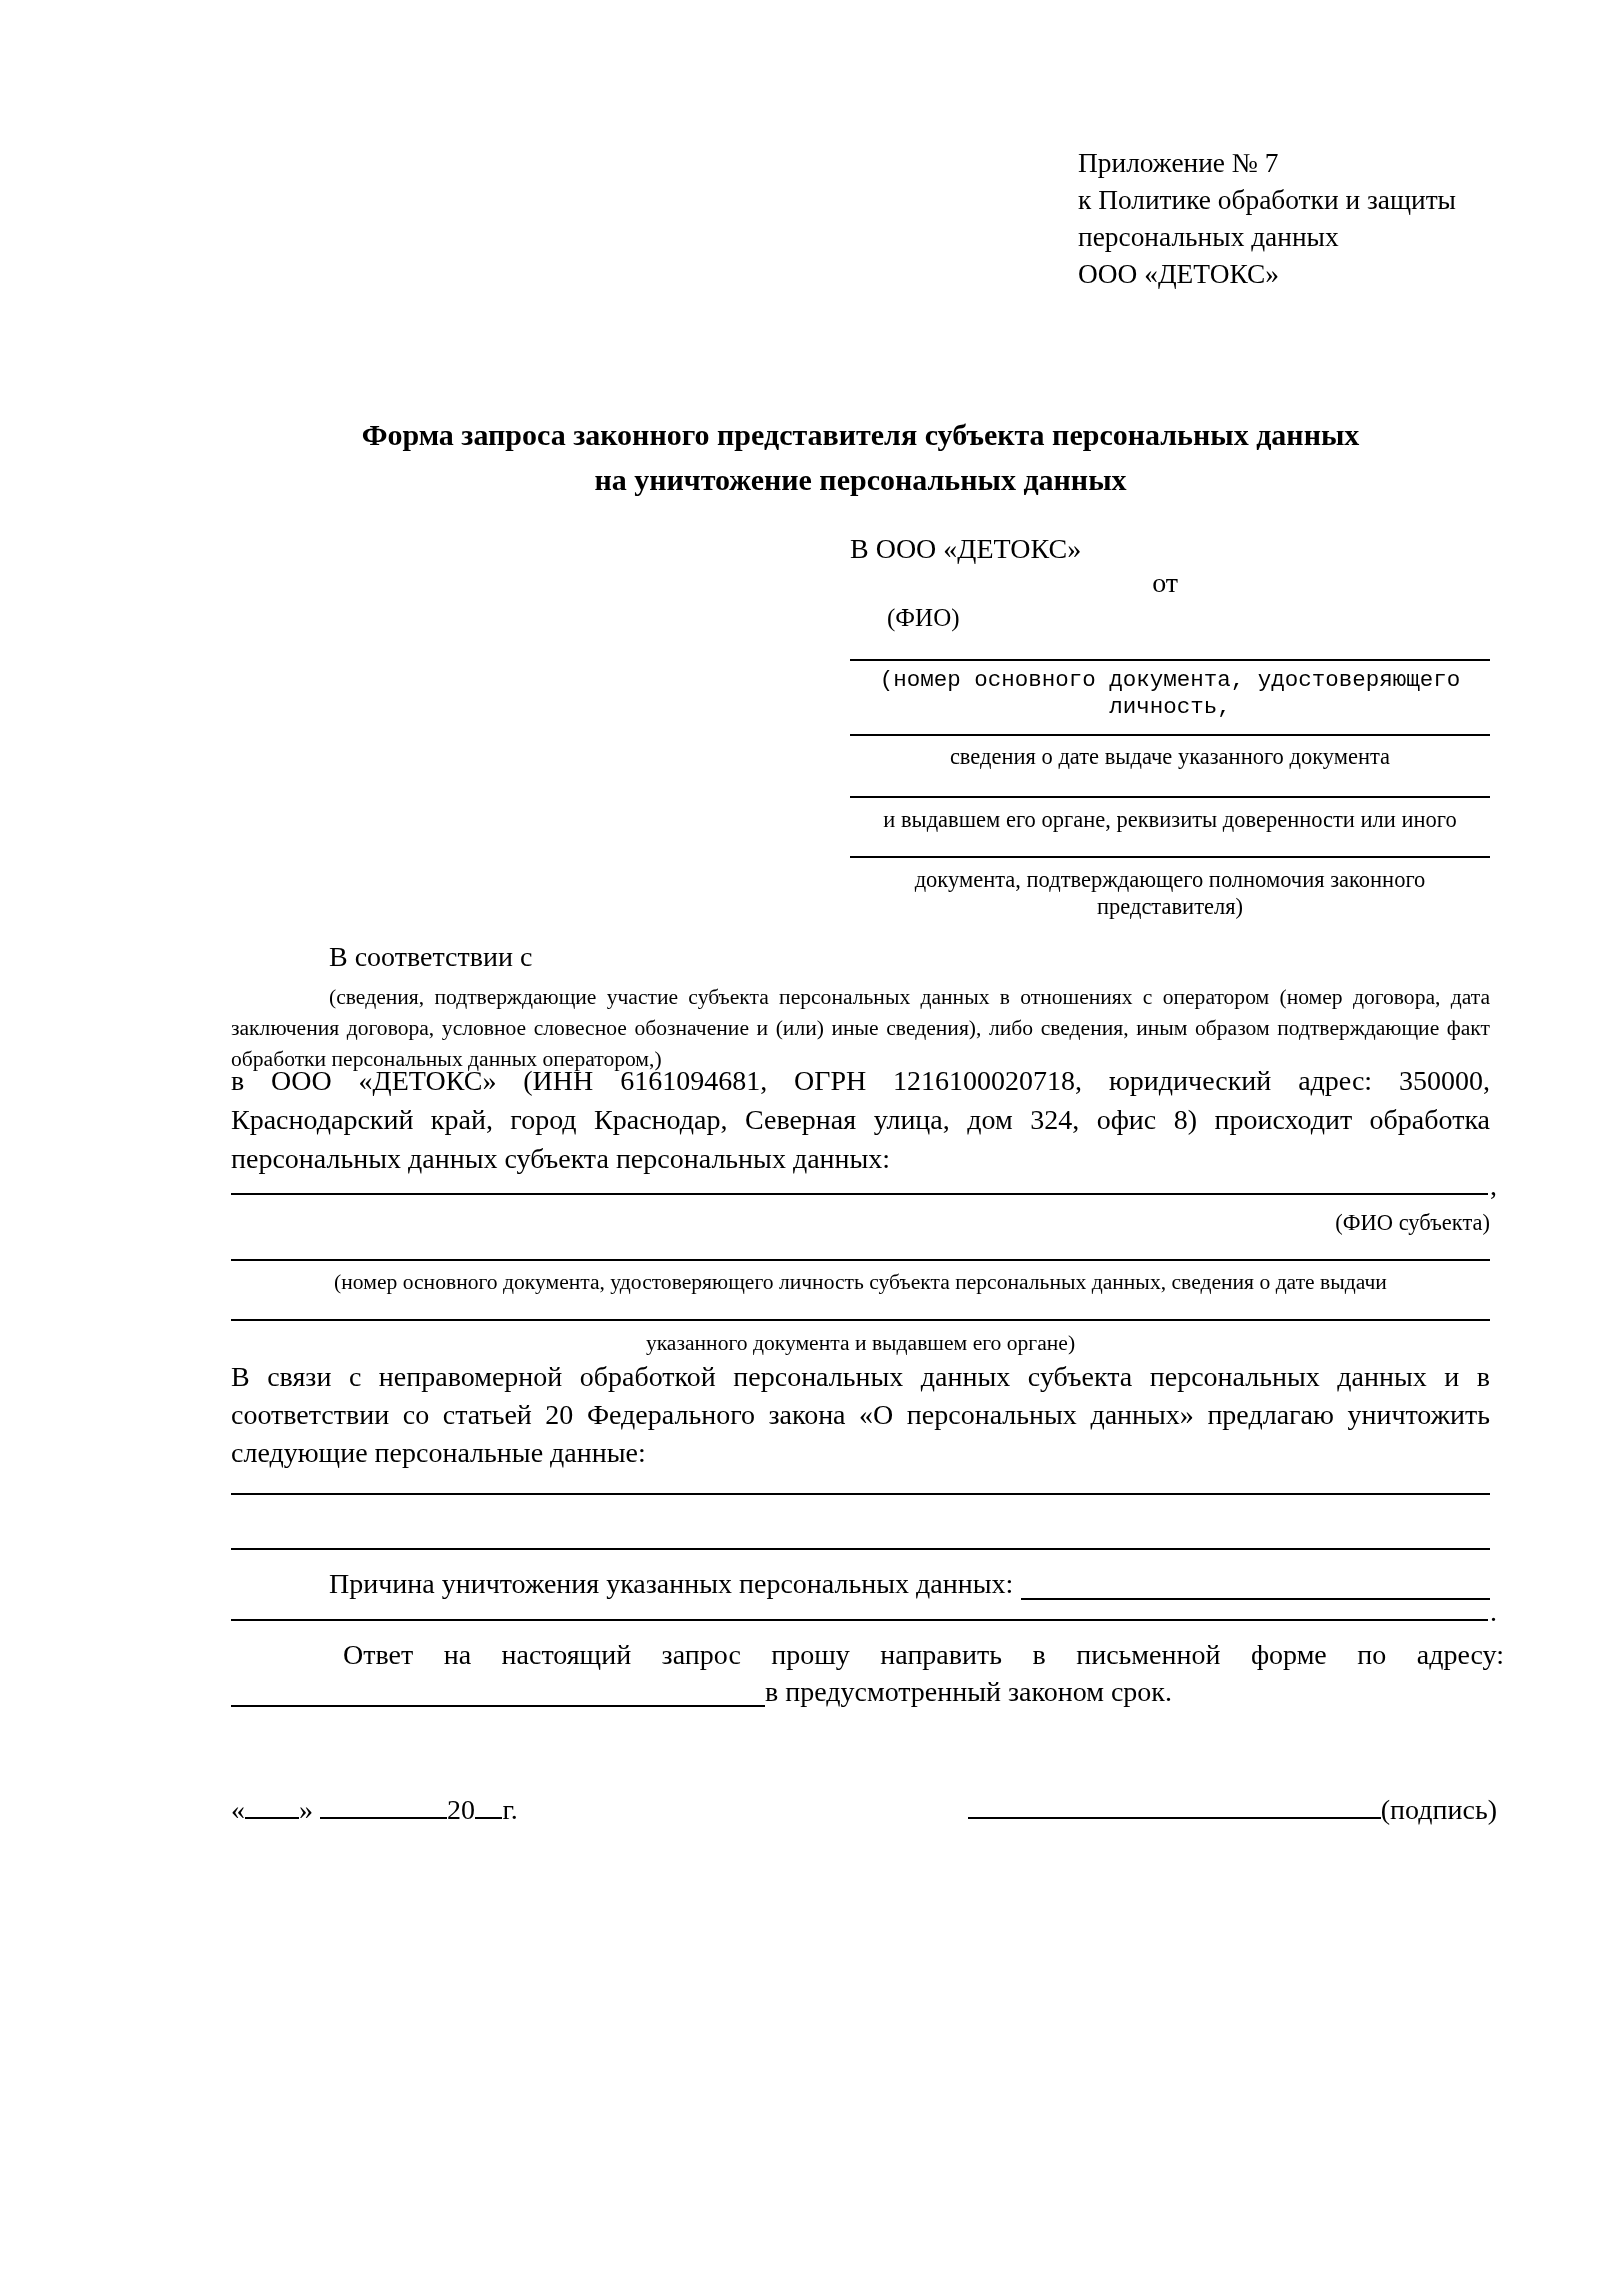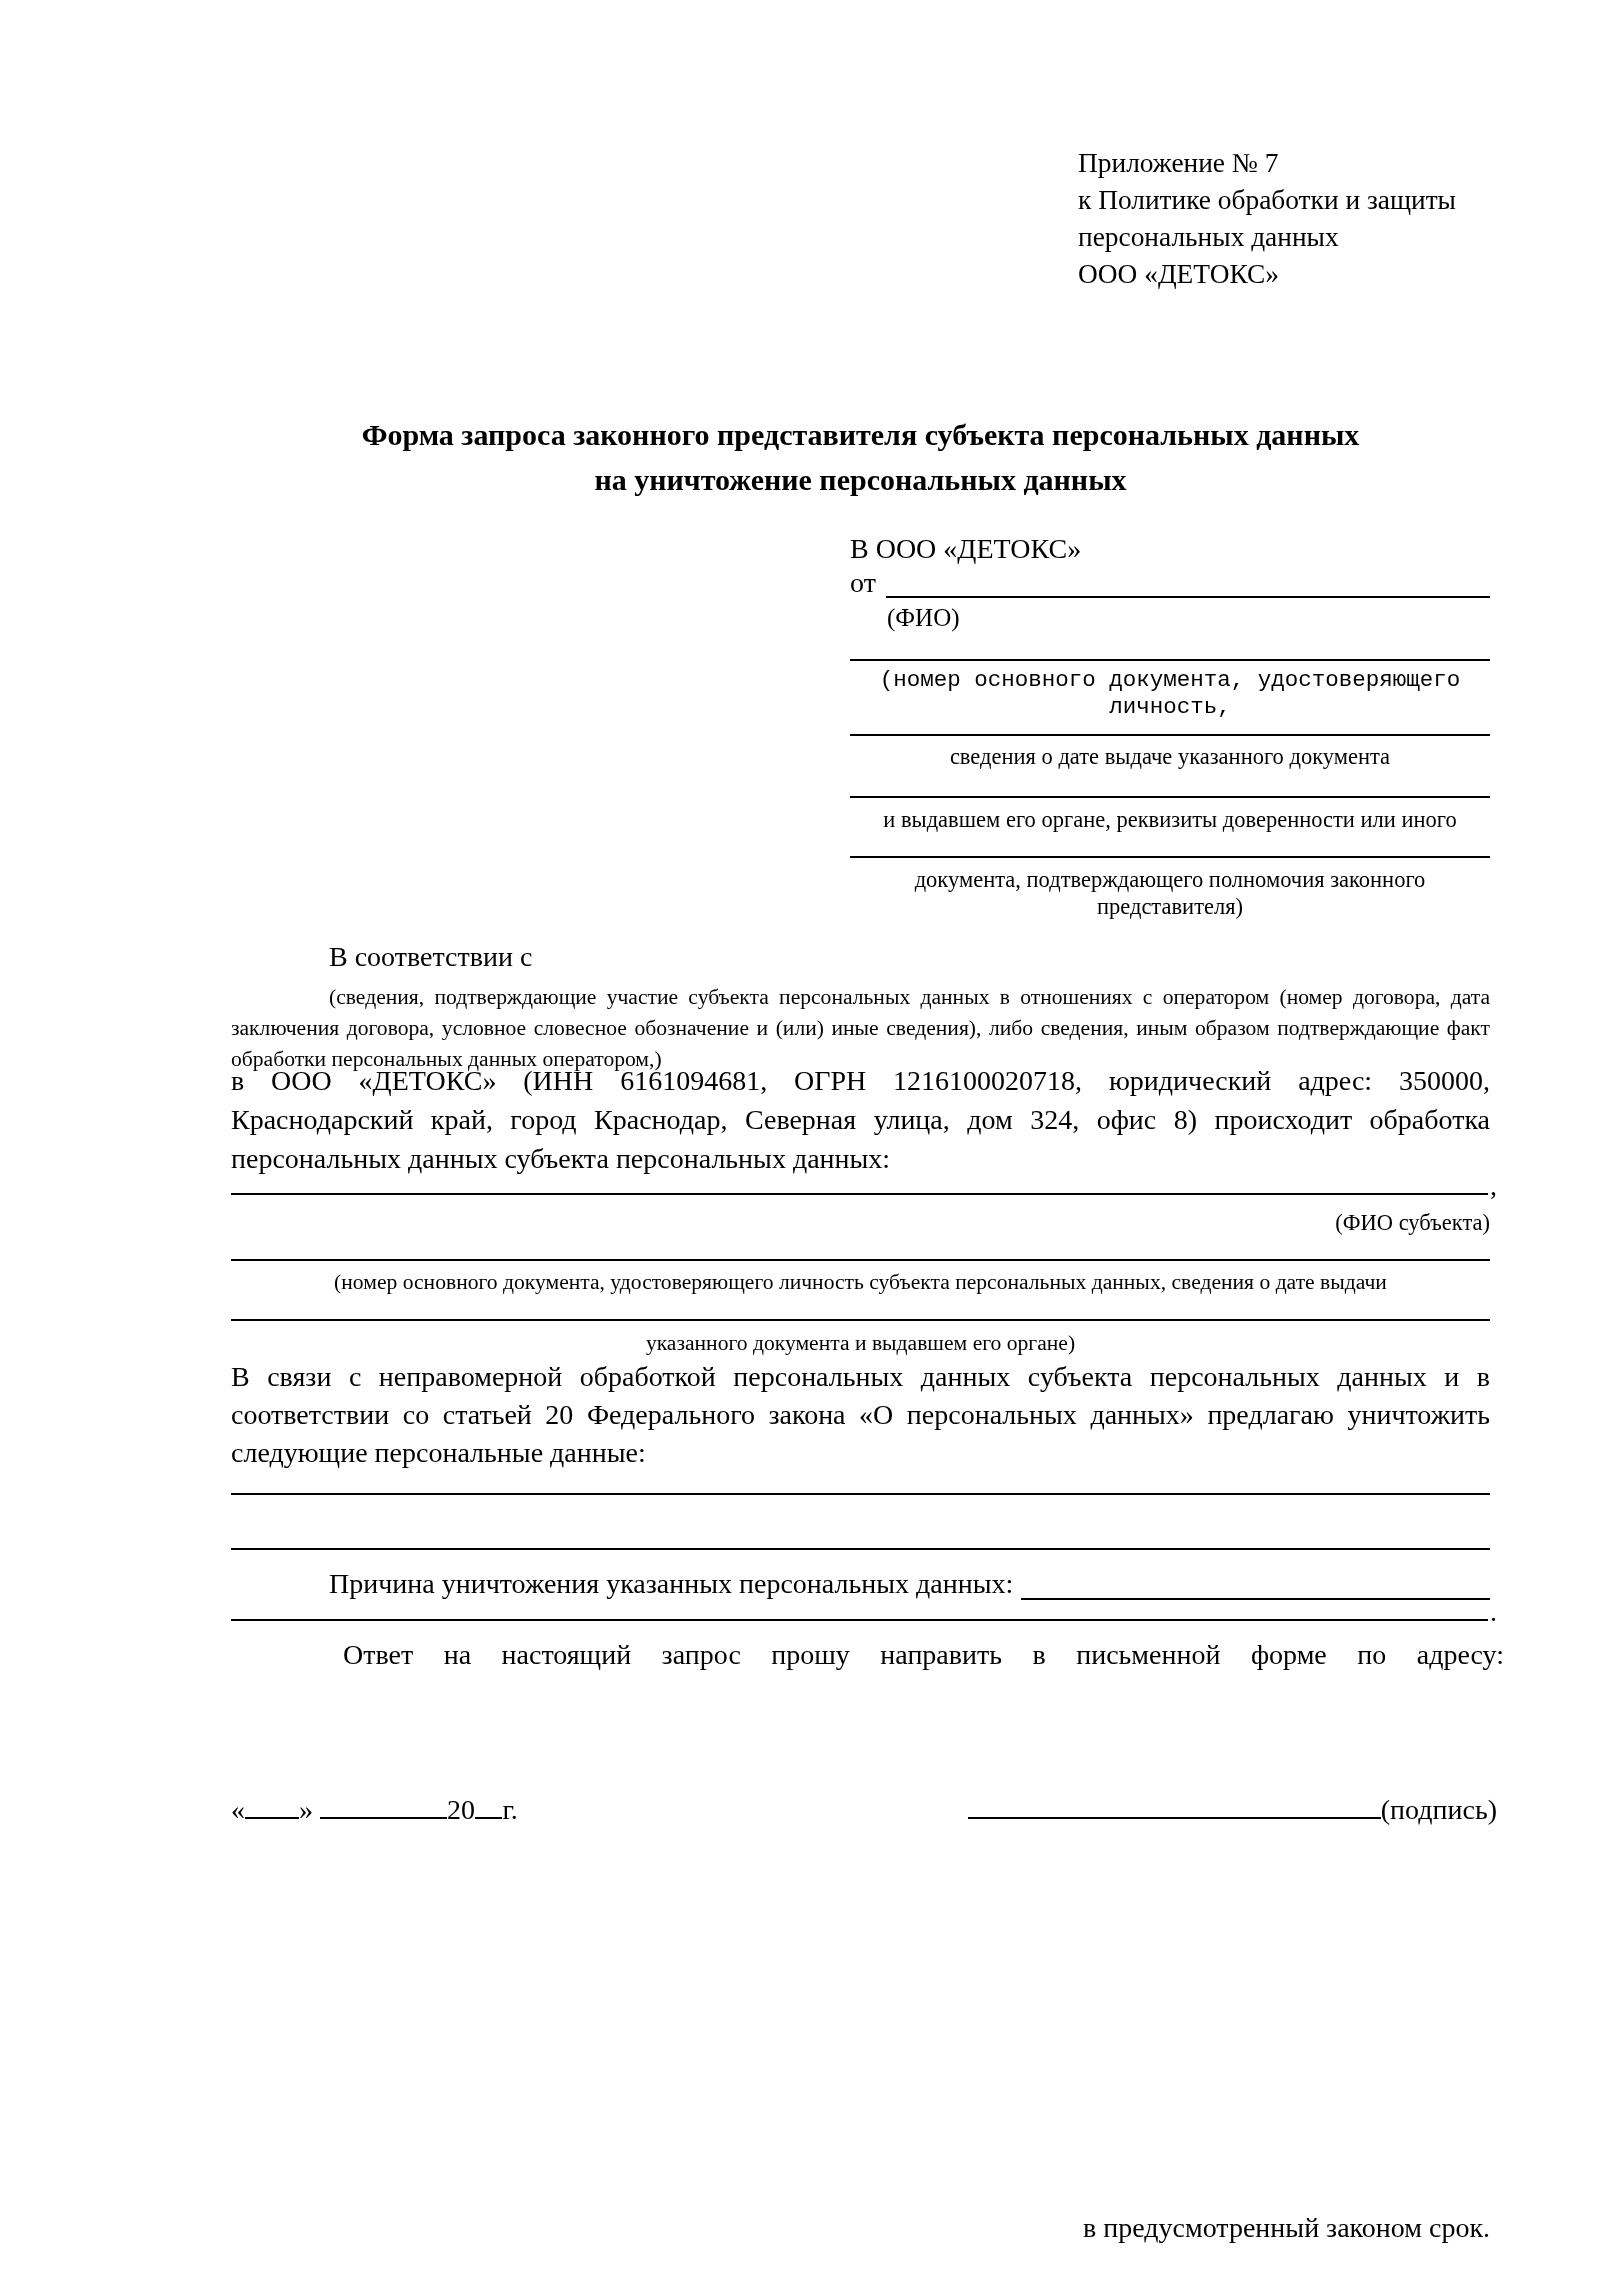--- a/index.html
+++ b/index.html
@@ -11,21 +11,21 @@
     color:#000;
     overflow:hidden;
   }
   .abs{position:absolute;}
   
   #appendix{left:1078px;top:145px;width:421px;font-size:27.4px;line-height:37px;}
   
   #title{left:231px;top:412px;width:1259px;text-align:center;font-weight:bold;font-size:30px;line-height:45px;}
   
   #addr-to{left:850px;top:533px;width:640px;font-size:28px;}
-  #addr-from{left:850px;top:567px;width:640px;font-size:28px;display:flex;align-items:flex-start;}
+  #addr-from{left:850px;top:567px;width:640px;font-size:28px;display:flex;align-items:center;flex-direction:column;}
   #addr-from .lead{white-space:nowrap;padding-right:9.8px;}
   .fill{flex:1 1 auto;border-bottom:2.9px solid #000;height:29px;}
   #addr-fio{left:887px;top:604px;width:603px;text-align:left;font-size:25px;}
   
   .fline{left:850px;width:640px;border-bottom:2.9px solid #000;height:0;}
   .fcap{left:850px;width:640px;text-align:center;font-size:22.5px;line-height:26.5px;}
   #fline1{top:659px;} #fcap1{top:667px;font-family:Liberation Mono, monospace;}
   #fline2{top:734px;} #fcap2{top:744px;}
   #fline3{top:796px;} #fcap3{top:807px;}
   #fline4{top:856px;} #fcap4{top:867px;}
@@ -50,21 +50,21 @@
   #blank-line1{left:231px;top:1493px;width:1259px;border-bottom:2.9px solid #000;height:0;}
   #blank-line2{left:231px;top:1548px;width:1259px;border-bottom:2.9px solid #000;height:0;}
   
   #reason-row{left:231px;top:1568px;width:1259px;font-size:28px;display:flex;align-items:flex-end;}
   #reason-row .lead{white-space:nowrap;padding-left:98px;padding-right:7.8px;}
   
   #period-row{left:231px;top:1590px;width:1266px;font-size:28px;display:flex;align-items:baseline;}
   #period-row .tail{white-space:nowrap;padding-left:2px;}
   
   #reply-line1{left:245px;top:1639px;width:1259px;font-size:28px;text-align:justify;text-align-last:justify;text-indent:98px;}
-  #reply-line2{left:231px;top:1676px;width:1259px;font-size:28px;display:flex;align-items:flex-end;flex-direction:column;}
+  #reply-line2{left:231px;top:1676px;width:1259px;font-size:28px;display:flex;align-items:flex-start;}
   #reply-line2 .ufix{flex:0 0 534px;border-bottom:2.9px solid #000;height:29px;}
   #reply-line2 .tail{white-space:nowrap;}
   
   #footer-row{left:231px;top:1790px;width:1266px;font-size:28px;display:flex;justify-content:space-between;align-items:baseline;}
   .u{display:inline-block;border-bottom:2.9px solid #000;height:27.4px;vertical-align:baseline;}
   .u55{width:54px;} .u130{width:127px;} .u28{width:27.4px;} .u421{width:413px;}
   #footer-row .sig{white-space:nowrap;}
 </style>
 </head>
 <body>

